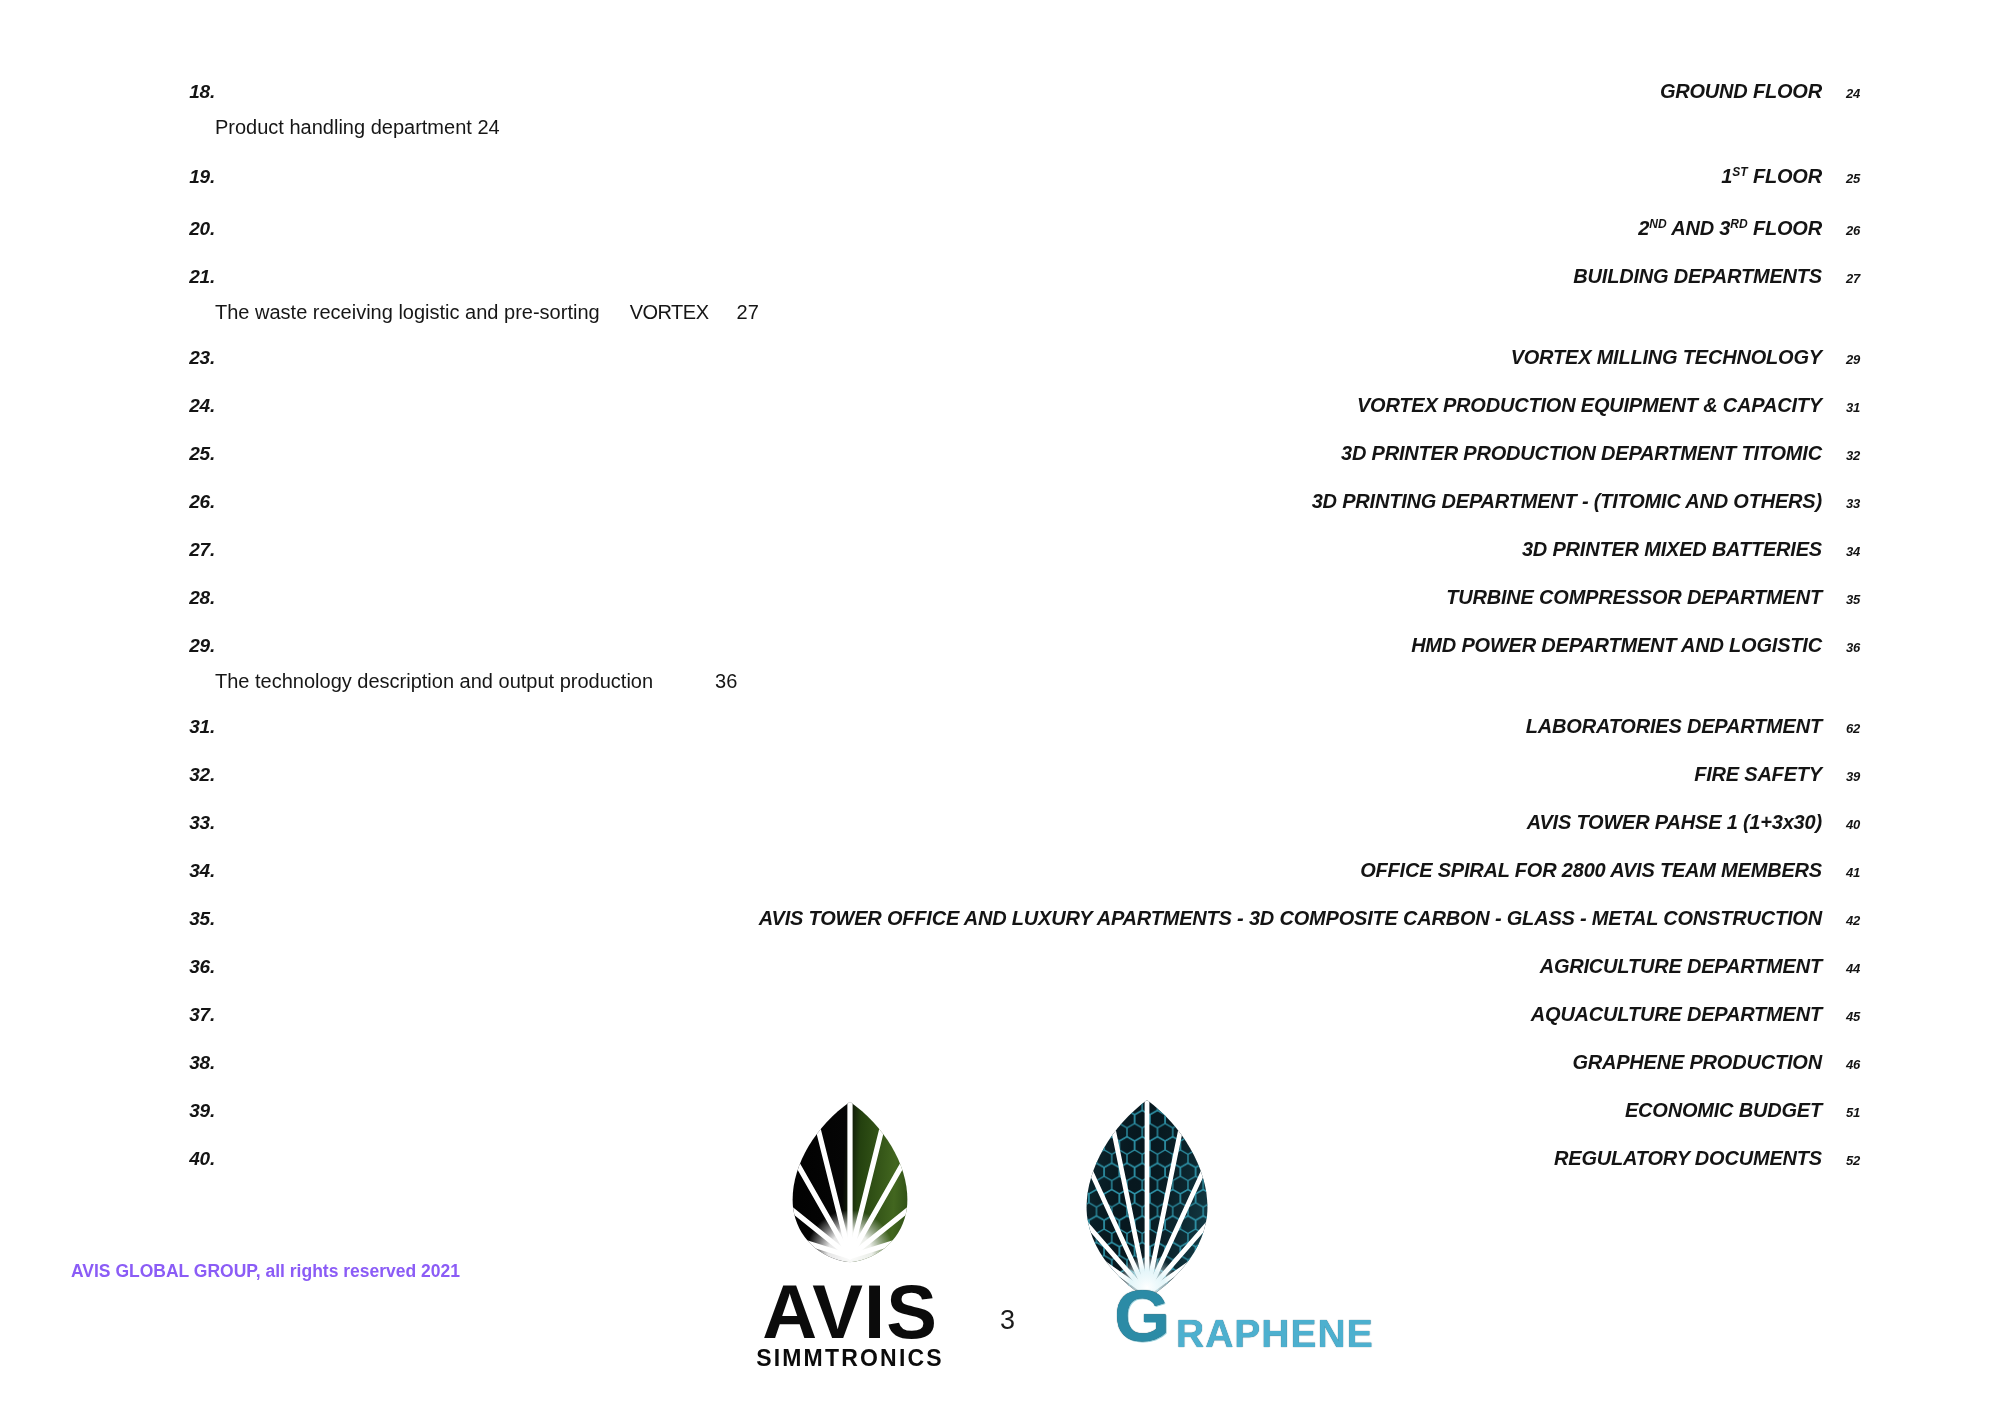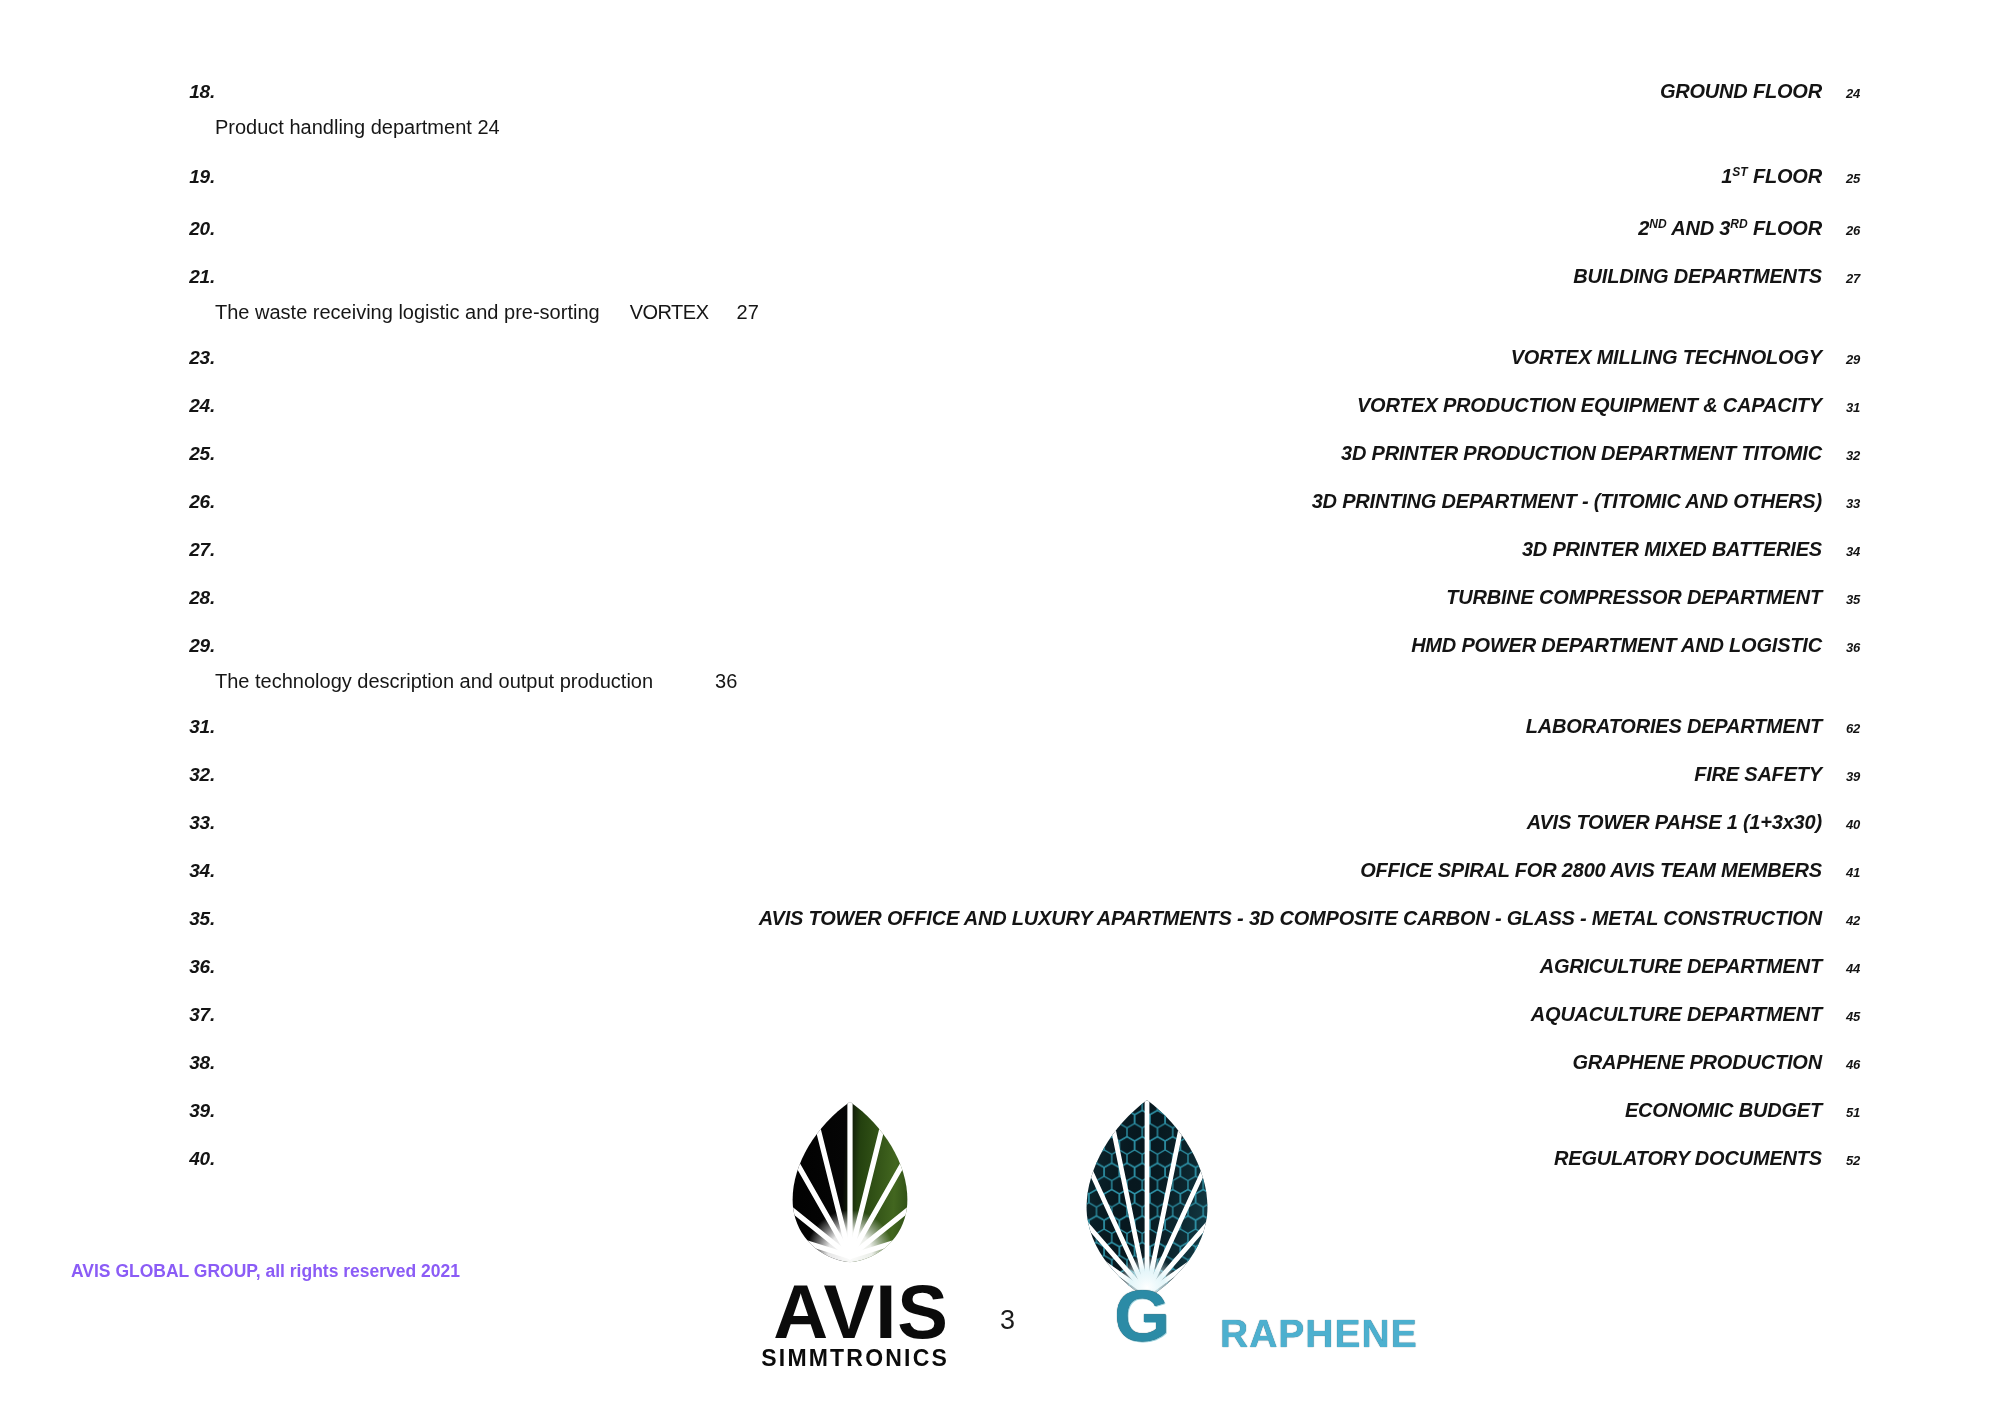--- a/index.html
+++ b/index.html
@@ -48,21 +48,21 @@
 
   .page-num-center{
     position:absolute;left:1000px;top:1305px;
     font-size:27px;color:#1b1b1b;
     font-family:"Liberation Sans",sans-serif;
   }
 
   
   .avis-logo{
     position:absolute;left:751px;top:1098px;width:198px;
-    text-align:right;color:#0b0b0b;
+    text-align:center;color:#0b0b0b;
   }
   .avis-leaf{display:block;margin:0 auto;}
   .avis-word{
     font-weight:700;font-size:76px;line-height:60px;
     letter-spacing:1px;margin-top:16px;
   }
   .avis-sub{
     font-weight:700;font-size:23px;line-height:24px;
     letter-spacing:2.2px;margin-top:4px;
   }
@@ -73,21 +73,21 @@
   }
   .graphene-leaf{position:absolute;left:0;top:0;}
   .graphene-g{
     position:absolute;left:48px;top:184px;
     font-size:72px;line-height:72px;font-weight:700;
     color:#2b8ba6;text-shadow:0 0 1px #12404d, 1px 1px 0 #9fd9e6;
   }
   .graphene-rest{
     position:absolute;left:110px;top:218px;
     font-size:39px;line-height:40px;font-weight:700;
-    letter-spacing:1px;color:#4db0cf;text-shadow:0 0 1px #1b5568;margin-left:44px;
+    letter-spacing:1px;color:#4db0cf;text-shadow:0 0 1px #1b5568;
   }
 </style>
 </head>
 <body>
 
 <div class="page">
 
   <div class="toc">
       <div class="toc-row">
         <span class="toc-num">18.</span>

